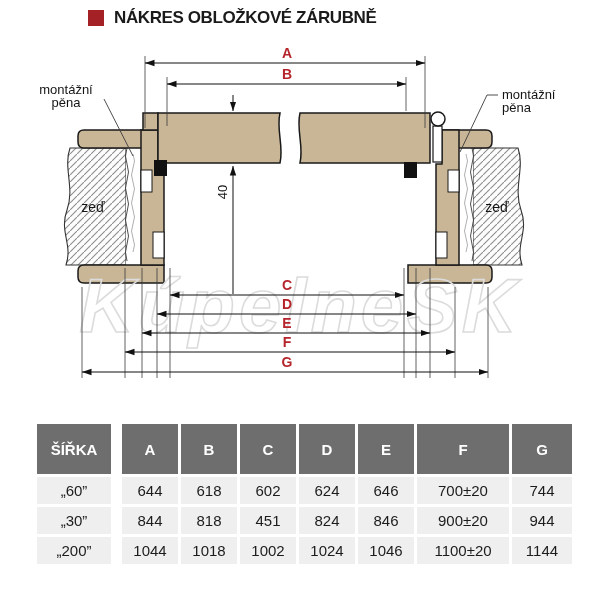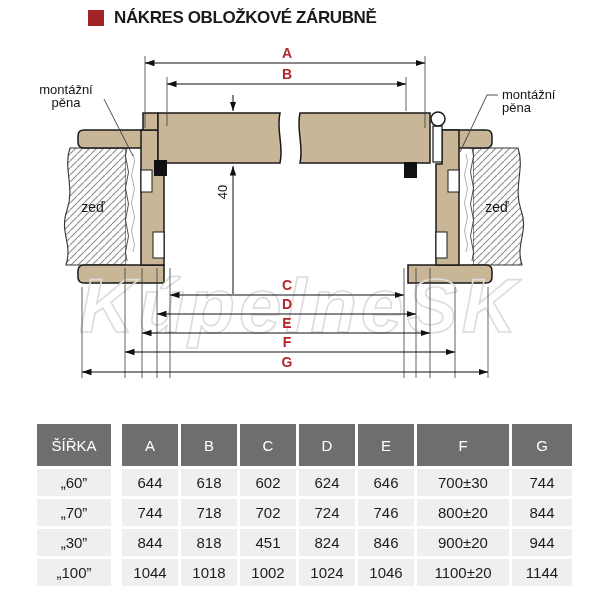--- a/index.html
+++ b/index.html
@@ -14,22 +14,22 @@
   .dimline{stroke:#111;stroke-width:1;fill:none;}
   .extline{stroke:#3a3a3a;stroke-width:0.8;fill:none;}
   .leader{stroke:#3a3a3a;stroke-width:0.9;fill:none;}
   .dim-label{fill:#b5242b;font-size:14px;font-weight:bold;}
   .small-label{fill:#141414;font-size:13px;}
   .wall-label{fill:#141414;font-size:14px;}
   .thickness-label{fill:#141414;font-size:13px;}
   .watermark{fill:none;stroke:#dcdcdc;stroke-width:1.6;font-size:76px;font-weight:bold;
              font-style:italic;letter-spacing:4px;}
   table.size-table{position:absolute;left:34px;top:421px;border-collapse:separate;border-spacing:3px;}
-  table.size-table th{background:#6f6e6e;color:#fff;font-size:15px;font-weight:normal;height:42px;
-                      text-align:center;padding:0 2px;}
+  table.size-table th{background:#6f6e6e;color:#fff;font-size:15px;font-weight:bold;height:26px;
+                      text-align:center;padding:12px 2px;}
   table.size-table td{background:#efefef;color:#1c1c1c;font-size:15px;height:27px;
                       text-align:center;padding:0 2px;}
   table.size-table th:first-child, table.size-table td:first-child{border-right:8px solid #fff;}
 </style>
 </head>
 <body>
 
 <div class="stage">
 
   <svg class="drawing" width="600" height="420" viewBox="0 0 600 420">
@@ -178,45 +178,35 @@
         </tr>
       </thead>
     <tbody id="table-body">
         <tr>
           <td>„60”</td>
           <td>644</td>
           <td>618</td>
           <td>602</td>
           <td>624</td>
           <td>646</td>
-          <td>700±30</td>
+          <td>700±20</td>
           <td>744</td>
-        </tr>
-        <tr>
-          <td>„70”</td>
-          <td>744</td>
-          <td>718</td>
-          <td>702</td>
-          <td>724</td>
-          <td>746</td>
-          <td>800±20</td>
-          <td>844</td>
         </tr>
         <tr>
           <td>„30”</td>
           <td>844</td>
           <td>818</td>
           <td>451</td>
           <td>824</td>
           <td>846</td>
           <td>900±20</td>
           <td>944</td>
         </tr>
         <tr>
-          <td>„100”</td>
+          <td>„200”</td>
           <td>1044</td>
           <td>1018</td>
           <td>1002</td>
           <td>1024</td>
           <td>1046</td>
           <td>1100±20</td>
           <td>1144</td>
         </tr>
       </tbody>
   </table>

